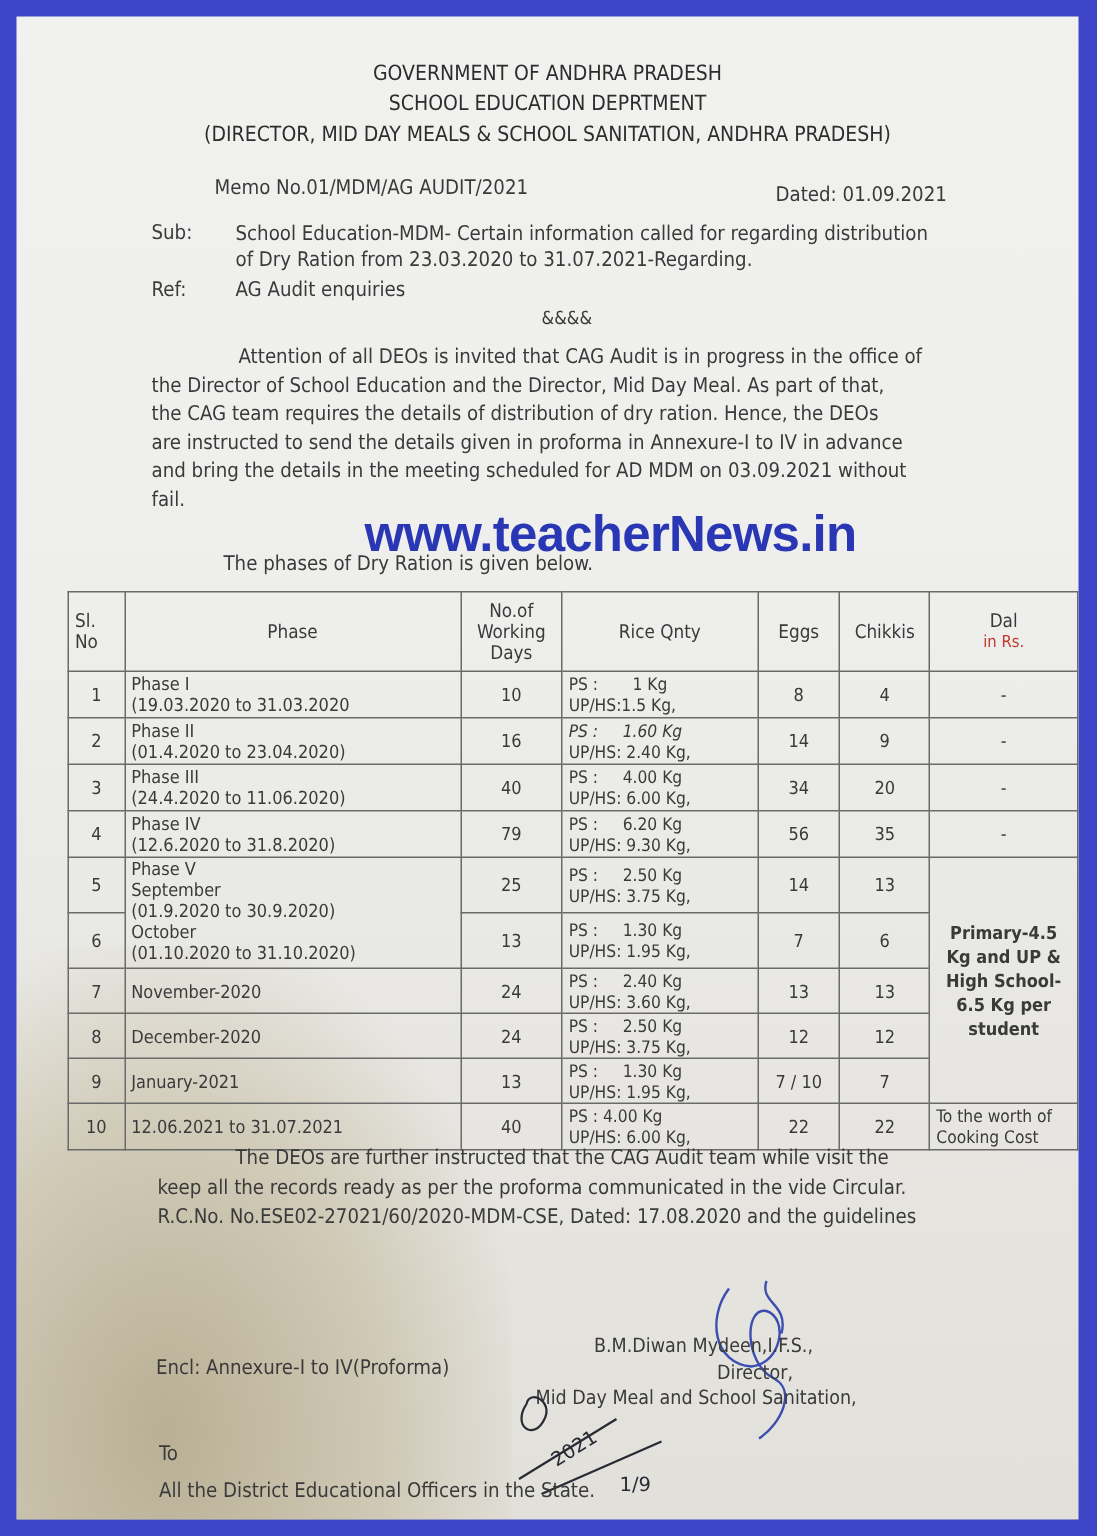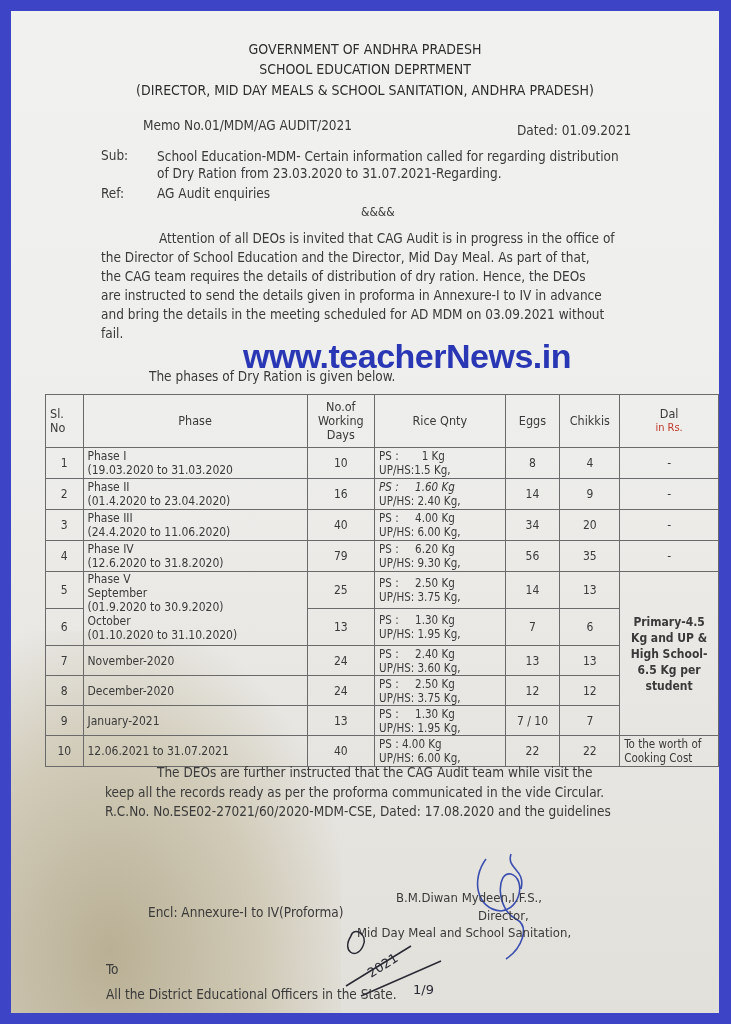--- a/index.html
+++ b/index.html
@@ -220,16 +220,16 @@
   <div class="txt" style="left:385px;top:878px;font-size:13px;">B.M.Diwan Mydeen,I.F.S.,</div>
   <div class="txt" style="left:467px;top:896px;font-size:13px;">Director,</div>
   <div class="txt" style="left:346px;top:913px;font-size:13px;">Mid Day Meal and School Sanitation,</div>
 
   <svg class="sig" style="left:330px;top:905px;" width="110" height="85" viewBox="0 0 110 85">
     <path d="M10 20 C0 35, 15 45, 22 30 C28 18, 12 10, 10 20 M5 70 L70 30 M20 80 L100 45" fill="none" stroke="#2a2a35" stroke-width="1.5"></path>
     <text x="30" y="62" font-size="13" fill="#2a2a35" transform="rotate(-32 30 62)" font-family="DejaVu Sans, sans-serif">2021</text>
     <text x="72" y="78" font-size="13" fill="#2a2a35" font-family="DejaVu Sans, sans-serif">1/9</text>
   </svg>
 
-  <div class="txt" style="left:93px;top:893px;margin-left:44px;">Encl: Annexure-I to IV(Proforma)</div>
+  <div class="txt" style="left:93px;top:893px;">Encl: Annexure-I to IV(Proforma)</div>
   <div class="txt" style="left:95px;top:950px;">To</div>
   <div class="txt" style="left:95px;top:975px;">All the District Educational Officers in the State.</div>
 </div>
 
 </body></html>

